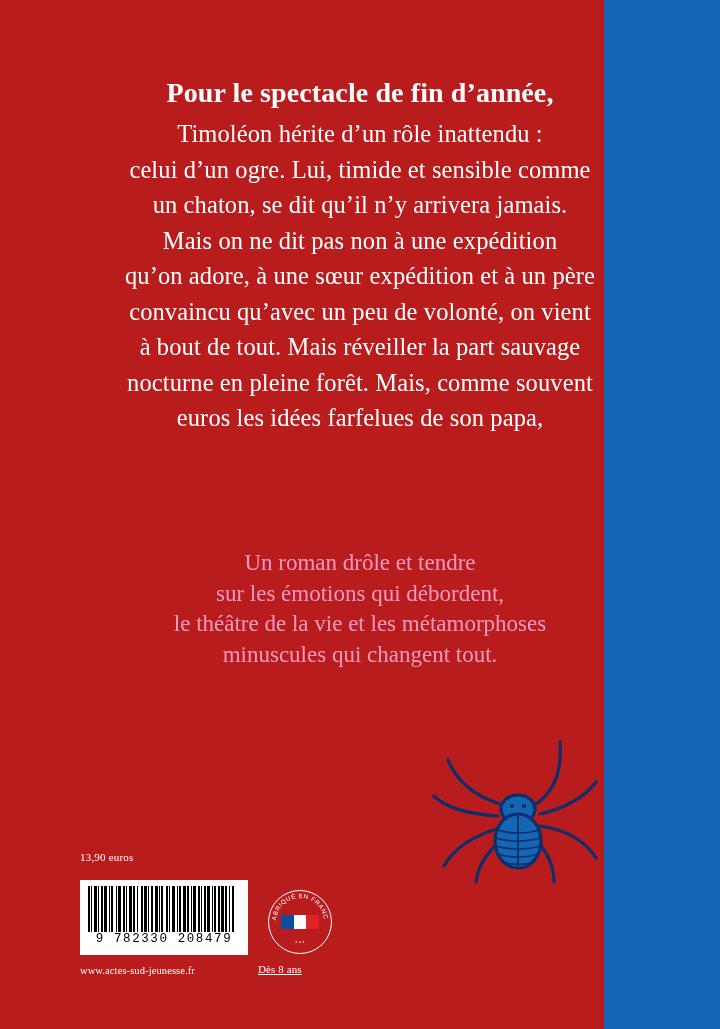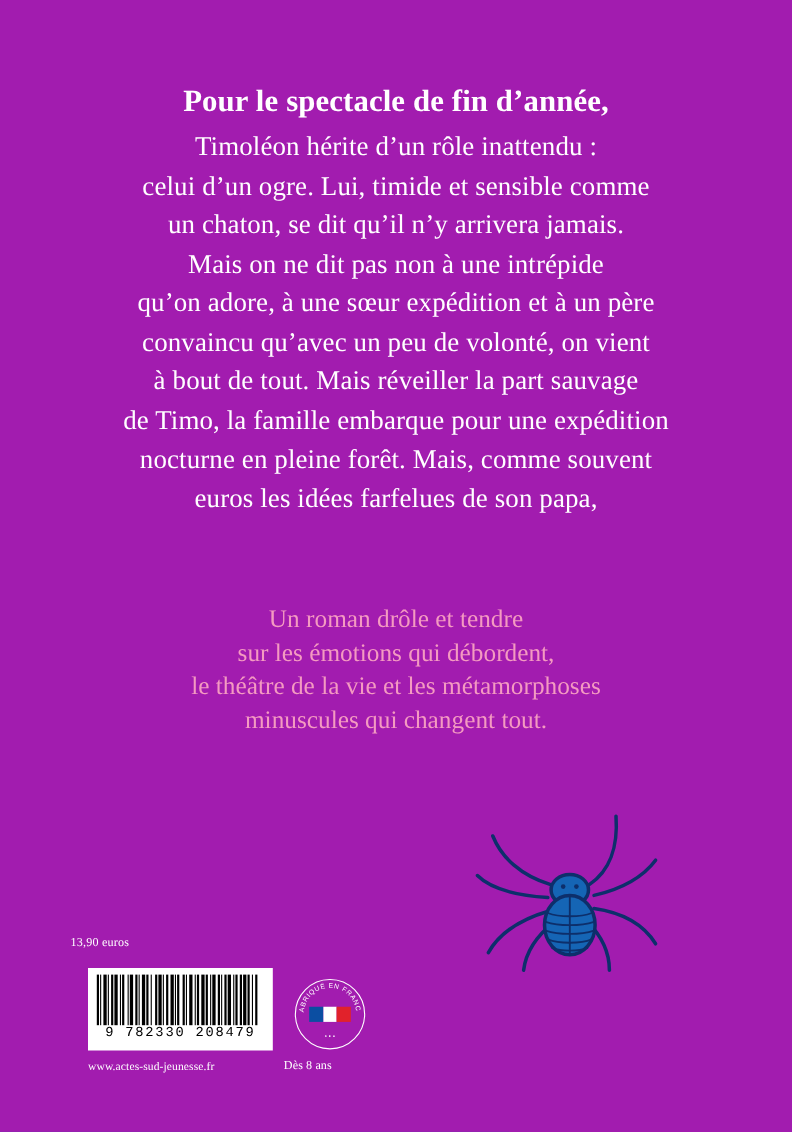--- a/index.html
+++ b/index.html
@@ -10,23 +10,23 @@
     width: 720px;
     height: 1029px;
     background: #1565b5;
     font-family: "Liberation Serif", serif;
     overflow: hidden;
     position: relative;
   }
   .page {
     position: absolute;
     inset: 0;
-    width: 720px;
+    width: 604px;
     height: 1029px;
-    background: #a21caf;
+    background: #b91c1c;
   }
 
   
   .blurb {
     position: absolute;
     top: 72px;
     left: 60px;
     width: 600px;
     text-align: center;
     color: #ffffff;
@@ -68,21 +68,21 @@
     position: absolute;
     left: 432px;
     top: 726px;
     width: 170px;
     height: 160px;
   }
 
   
   .price {
     position: absolute;
-    left: 64px;
+    left: 80px;
     top: 851px;
     color: #ffffff;
     font-size: 11px;
     font-family: "Liberation Serif", serif;
     letter-spacing: 0.2px;
   }
 
   .barcode-box {
     position: absolute;
     left: 80px;
@@ -162,37 +162,37 @@
   }
   .made-in-text svg { display:block; }
 
   .age {
     position: absolute;
     left: 258px;
     top: 963px;
     color: #ffffff;
     font-size: 11px;
     letter-spacing: 0.1px;
+    text-decoration: underline;
   }
 </style>
 </head>
 <body>
 
 <div class="page">
 
   <div class="blurb">
     <span class="lead">Pour le spectacle de fin d’année,</span>
     <span class="blurb-line">Timoléon hérite d’un rôle inattendu :</span>
     <span class="blurb-line">celui d’un ogre. Lui, timide et sensible comme</span>
     <span class="blurb-line">un chaton, se dit qu’il n’y arrivera jamais.</span>
-    <span class="blurb-line">Mais on ne dit pas non à une intrépide</span>
+    <span class="blurb-line">Mais on ne dit pas non à une expédition</span>
     <span class="blurb-line">qu’on adore, à une sœur expédition et à un père</span>
     <span class="blurb-line">convaincu qu’avec un peu de volonté, on vient</span>
     <span class="blurb-line">à bout de tout. Mais réveiller la part sauvage</span>
-    <span class="blurb-line">de Timo, la famille embarque pour une expédition</span>
     <span class="blurb-line">nocturne en pleine forêt. Mais, comme souvent</span>
     <span class="blurb-line">euros les idées farfelues de son papa,</span>
   </div>
 
   <div class="tagline">
     <span class="tagline-line">Un roman drôle et tendre</span>
     <span class="tagline-line">sur les émotions qui débordent,</span>
     <span class="tagline-line">le théâtre de la vie et les métamorphoses</span>
     <span class="tagline-line">minuscules qui changent tout.</span>
   </div>

